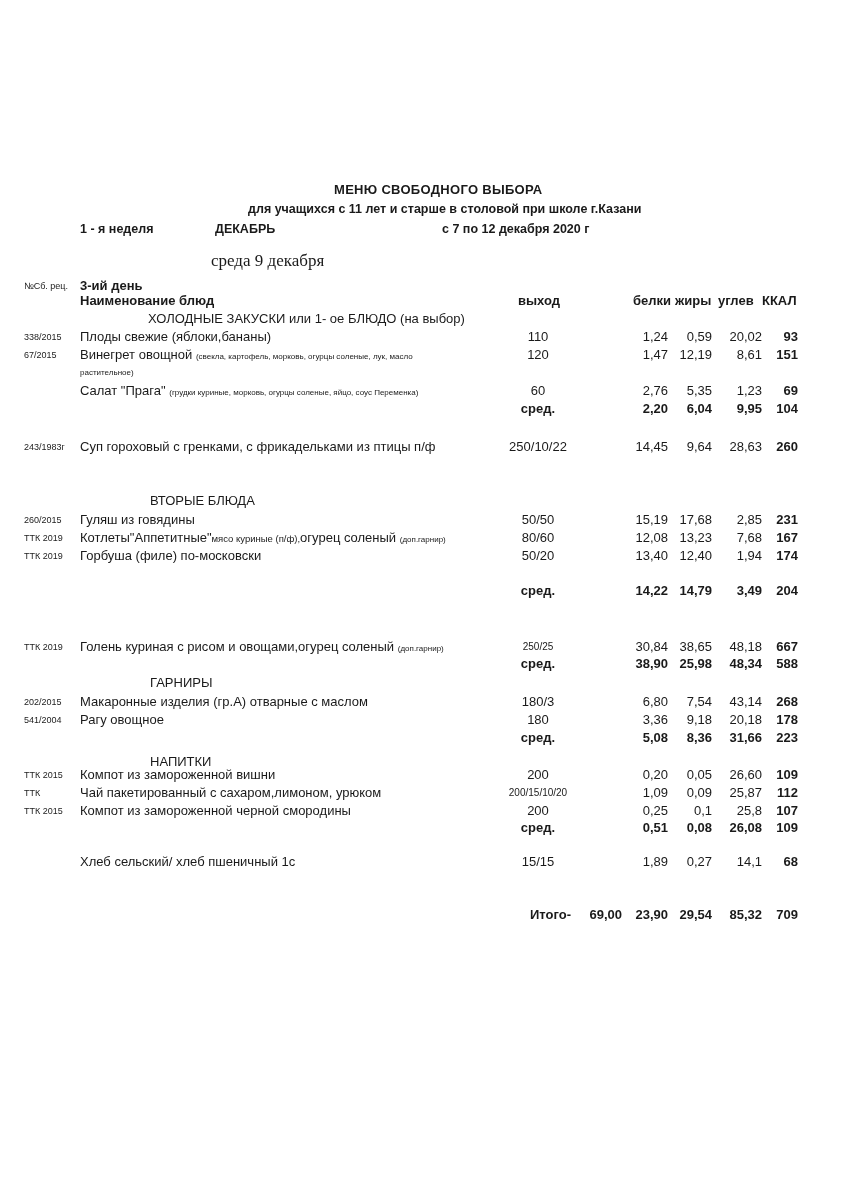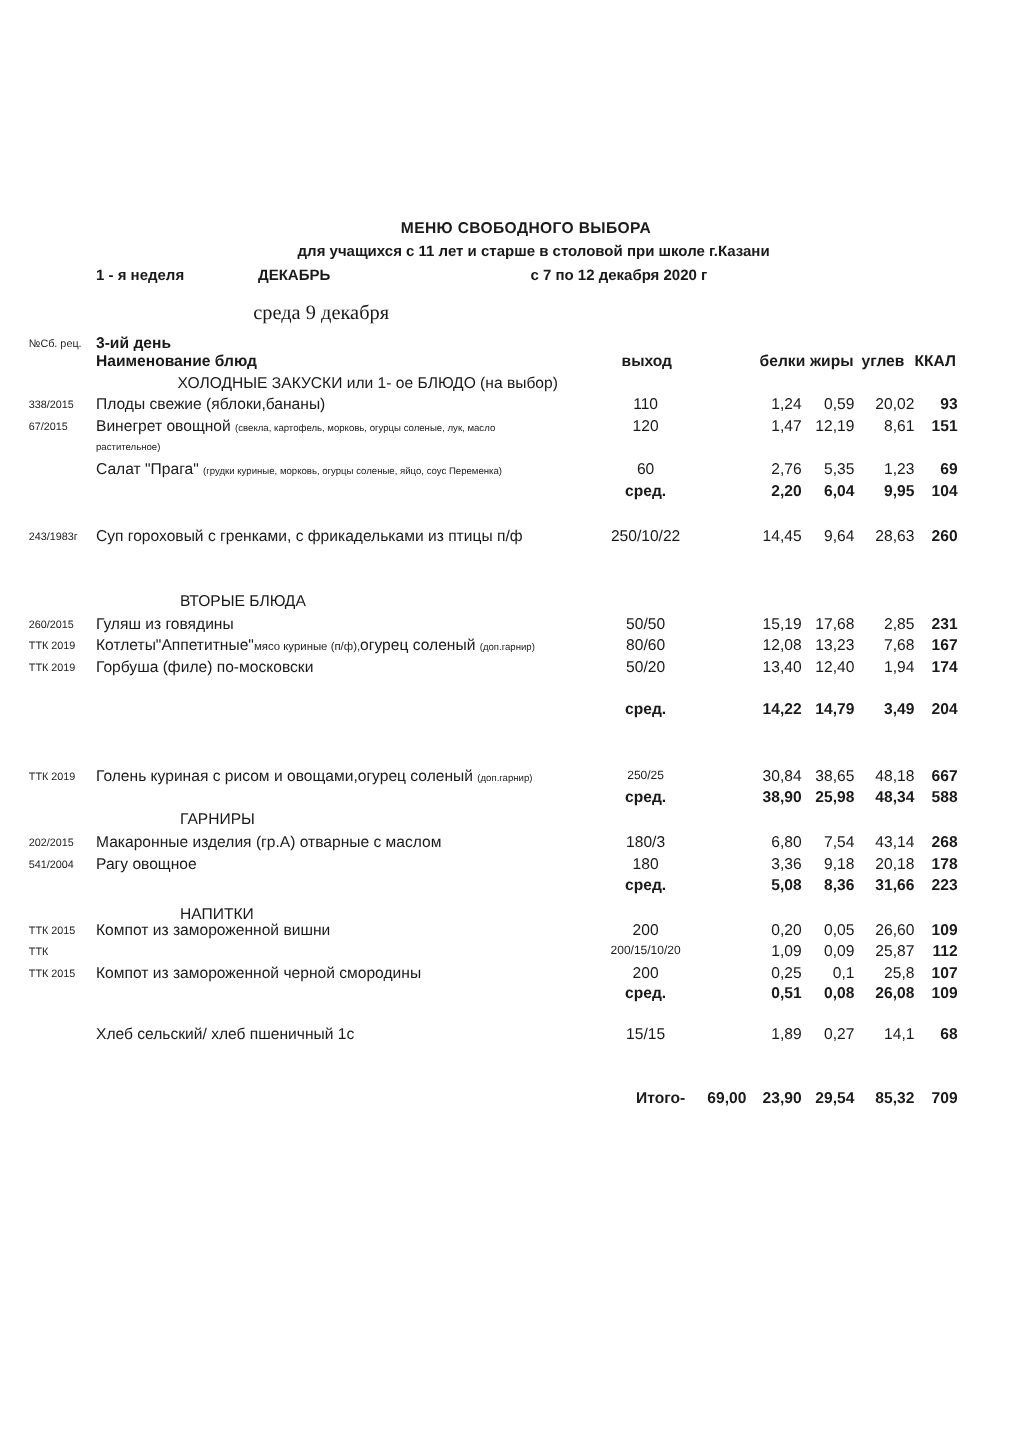--- a/index.html
+++ b/index.html
@@ -192,20 +192,21 @@
   <span class="c-name name">Компот из замороженной вишни</span>
   <span class="c-vy vy">200</span>
   <span class="c-b num">0,20</span>
   <span class="c-z num">0,05</span>
   <span class="c-u num">26,60</span>
   <span class="c-k num">109</span>
 </div>
 
 <div class="row" style="top:785px;">
   <span class="c-code code">ТТК</span>
+  <span class="c-name name">Чай пакетированный с сахаром,лимоном, урюком</span>
   <span class="c-vy vy small" style="top:2px">200/15/10/20</span>
   <span class="c-b num">1,09</span>
   <span class="c-z num">0,09</span>
   <span class="c-u num">25,87</span>
   <span class="c-k num">112</span>
 </div>
 
 <div class="row" style="top:803px;">
   <span class="c-code code">ТТК 2015</span>
   <span class="c-name name">Компот из замороженной черной смородины</span>

